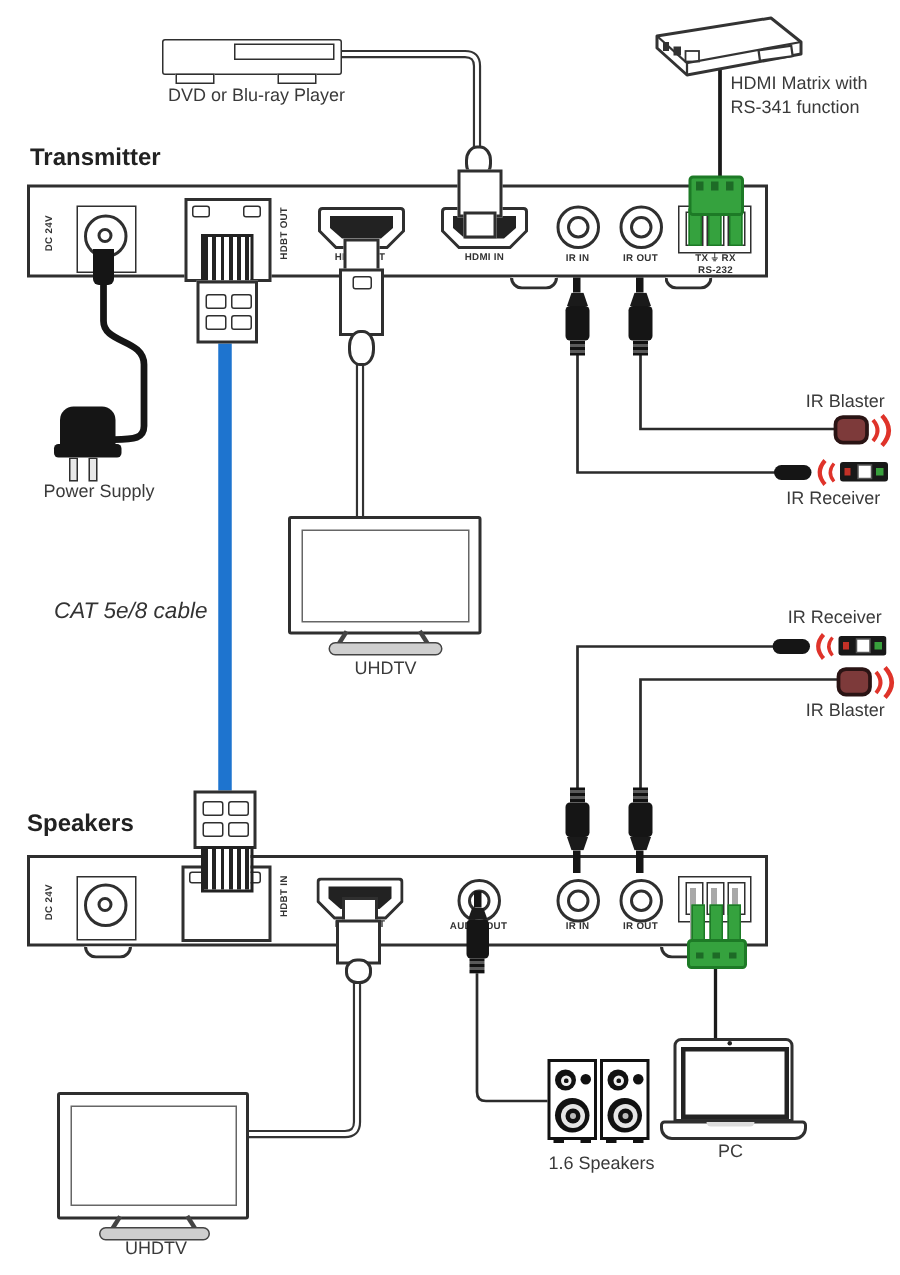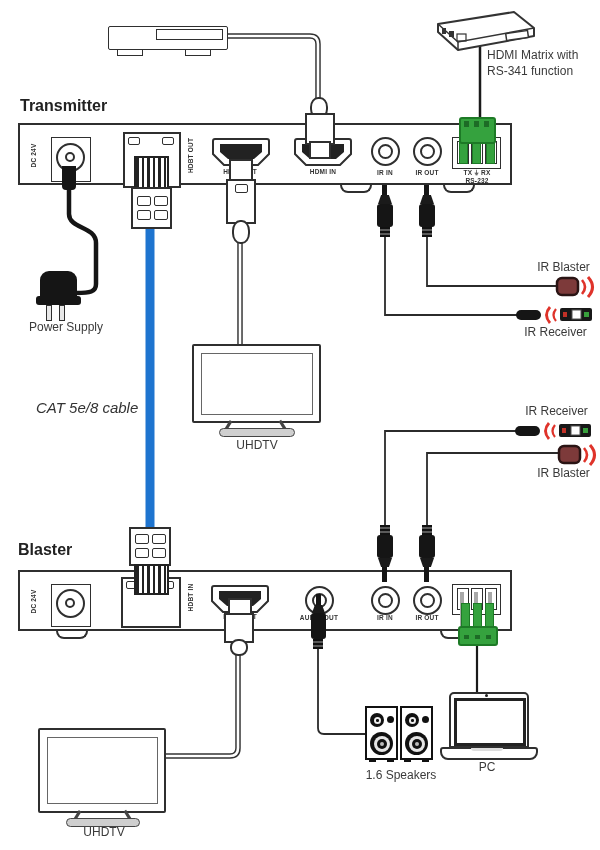--- a/index.html
+++ b/index.html
@@ -135,26 +135,27 @@
     <path d="M480,40 V120" fill="none" stroke="#1a1a1a" stroke-width="2.5"></path>
     <path d="M385,234 V315 H518" fill="none" stroke="#2b2b2b" stroke-width="1.8"></path>
     <path d="M427,234 V286 H557" fill="none" stroke="#2b2b2b" stroke-width="1.8"></path>
     <path d="M385,527 V431 H517" fill="none" stroke="#2b2b2b" stroke-width="1.8"></path>
     <path d="M427,527 V453 H559" fill="none" stroke="#2b2b2b" stroke-width="1.8"></path>
     <path d="M318,648 V728 Q318,734 324,734 H366" fill="none" stroke="#2b2b2b" stroke-width="1.8"></path>
     <path d="M477,640 V694" fill="none" stroke="#1a1a1a" stroke-width="2.2"></path>
   </svg>
 
   <div class="heading" style="left:20px;top:97px;">Transmitter</div>
-  <div class="heading" style="left:18px;top:541px;">Blaster</div>
+  <div class="heading" style="left:18px;top:541px;">Speakers</div>
 
   <div class="sq" style="left:108px;top:26px;width:118px;height:22px;border-width:1.5px;border-radius:2px;"></div>
   <div class="sq" style="left:156px;top:29px;width:65px;height:9px;border-width:1.5px;"></div>
   <div class="sq" style="left:117px;top:49px;width:24px;height:5px;border-width:1.5px;"></div>
   <div class="sq" style="left:185px;top:49px;width:24px;height:5px;border-width:1.5px;"></div>
+  <div class="lbl" style="left:90px;top:56px;width:162px;">DVD or Blu-ray Player</div>
 
   <svg class="abs" style="left:430px;top:6px;" width="112" height="52" viewBox="0 0 112 52">
     <polygon points="8,18 84,6 104,22 104,30 28,44 8,26" fill="#fff" stroke="#333" stroke-width="2" stroke-linejoin="round"></polygon>
     <polyline points="8,18 28,36 104,22" fill="none" stroke="#333" stroke-width="1.5"></polyline>
     <line x1="28" y1="36" x2="28" y2="44" stroke="#333" stroke-width="1.5"></line>
     <rect x="12" y="22" width="4" height="6" fill="#333"></rect>
     <rect x="19" y="25" width="5" height="6" fill="#333"></rect>
     <rect x="27" y="28" width="9" height="7" fill="none" stroke="#333" stroke-width="1.2"></rect>
     <rect x="76" y="26" width="22" height="7" fill="#fff" stroke="#333" stroke-width="1.5" transform="rotate(-8 87 29)"></rect>
   </svg>

